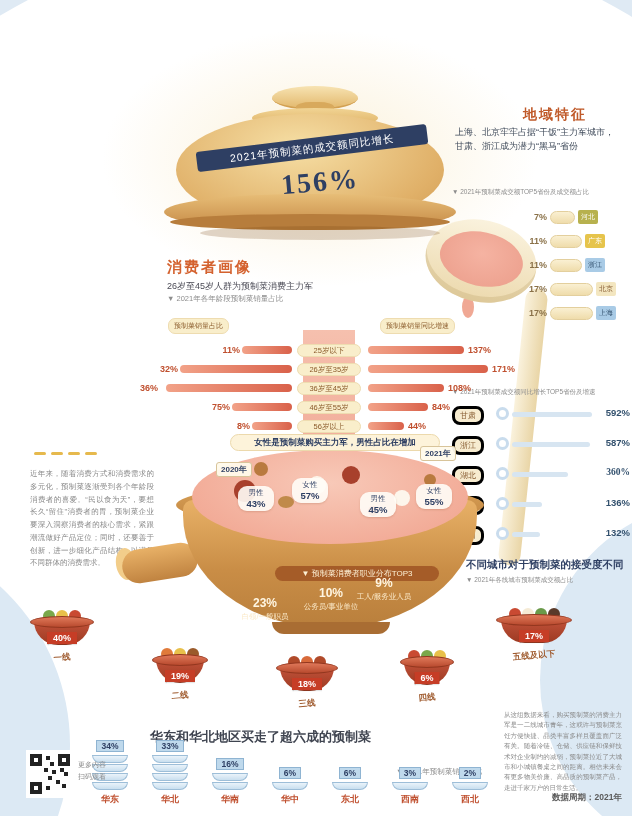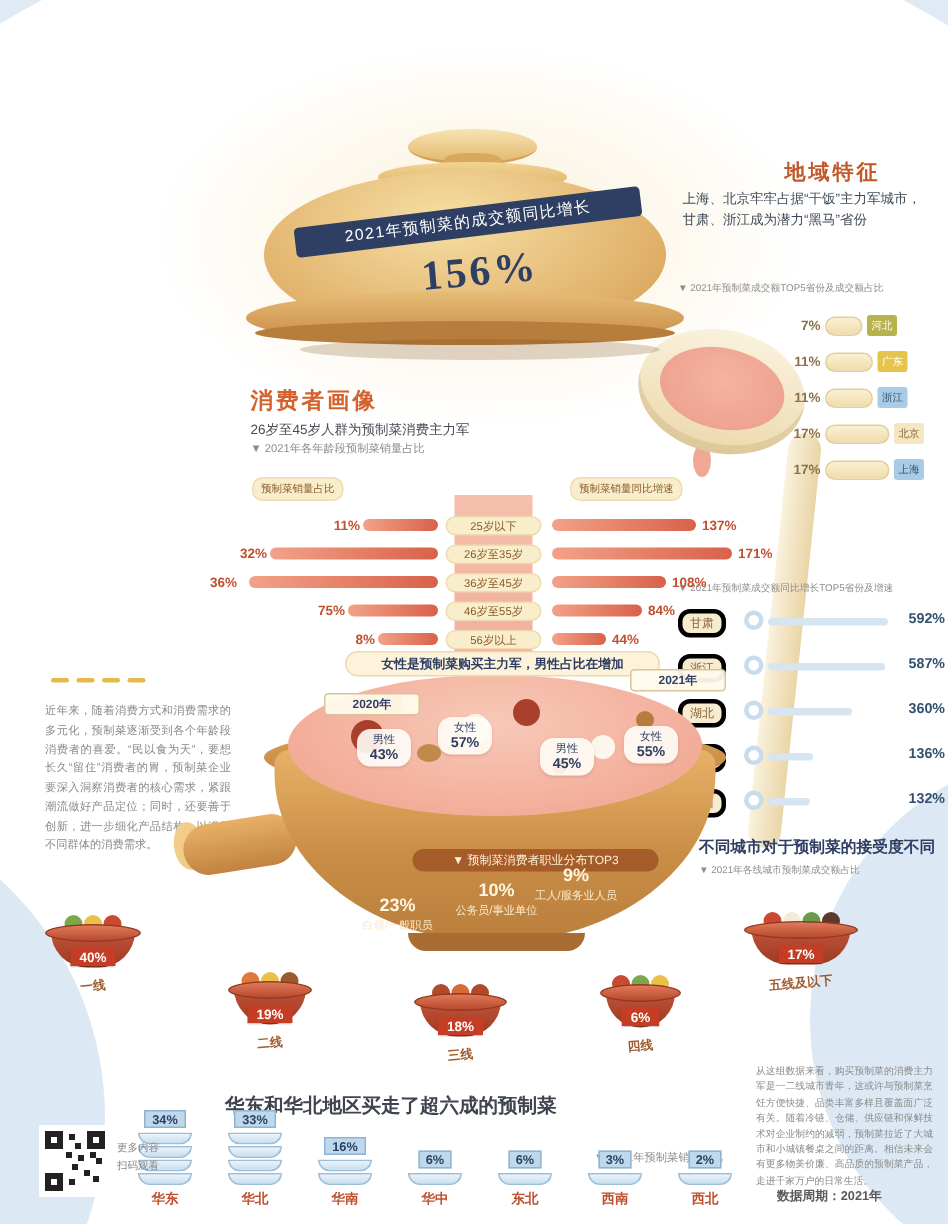--- a/index.html
+++ b/index.html
@@ -79,21 +79,21 @@
           background:linear-gradient(#e8b167,#c98d46 55%,#b97f3c);
           border-radius:10px 10px 150px 150px / 10px 10px 115px 115px; }
   .bowl-foot { position:absolute; left:272px; top:622px; width:118px; height:12px; background:#a96d33; border-radius:0 0 12px 12px; }
   .bowl-handle { position:absolute; left:122px; top:546px; width:76px; height:34px; border-radius:17px;
           background:linear-gradient(#e8b167,#c08340); transform:rotate(-9deg); }
   .bowl-handle-cap { position:absolute; left:116px; top:548px; width:20px; height:32px; border-radius:50%;
           background:#f2cd8a; transform:rotate(-9deg); }
   .gbanner { position:absolute; left:230px; top:434px; width:210px; height:17px; background:#fdf3da; border:1px solid #ecd9ac;
           border-radius:9px; color:#2e3f63; font-size:8.5px; font-weight:bold; text-align:center; line-height:15px; white-space:nowrap; }
   .ytag { position:absolute; background:rgba(255,250,235,.95); border:1px solid #d8c49a; border-radius:3px;
-          font-size:8px; font-weight:bold; color:#2e3f63; padding:1px 18px; }
+          font-size:8px; font-weight:bold; color:#2e3f63; padding:1px 4px; }
   .gbadge { position:absolute; width:36px; text-align:center; background:rgba(255,253,247,.9); border-radius:9px;
           padding:2px 0; color:#2e3f63; box-shadow:0 1px 2px rgba(150,90,60,.25); }
   .gbadge span { display:block; font-size:7.5px; }
   .gbadge b { display:block; font-size:9.5px; }
   .obanner { position:absolute; left:275px; top:566px; width:164px; height:15px; background:#a55c28; color:#fdf0d5;
           font-size:8px; text-align:center; line-height:15px; border-radius:8px; white-space:nowrap; }
   .opct { position:absolute; font-size:12px; font-weight:bold; color:#fff6e2; text-align:center; }
   .olabel { position:absolute; font-size:7.5px; color:#fbe9c8; text-align:center; white-space:nowrap; }
 
   
@@ -183,21 +183,21 @@
     <div class="gcircle"></div>
     <div class="gline" style="width:80px;"></div>
     <div class="gval">592%</div>
   </div>
   <div class="grow" style="left:452px; top:436px;">
     <div class="gtag">浙江</div>
     <div class="gcircle"></div>
     <div class="gline" style="width:78px;"></div>
     <div class="gval">587%</div>
   </div>
-  <div class="grow" style="left:452px; top:466px;">
+  <div class="grow" style="left:452px; top:466px;font-family:Liberation Serif, serif;">
     <div class="gtag">湖北</div>
     <div class="gcircle"></div>
     <div class="gline" style="width:56px;"></div>
     <div class="gval">360%</div>
   </div>
   <div class="grow" style="left:452px; top:496px;">
     <div class="gtag">上海</div>
     <div class="gcircle"></div>
     <div class="gline" style="width:30px;"></div>
     <div class="gval">136%</div>
@@ -439,14 +439,14 @@
       <rect x="34" y="32" width="4" height="4" fill="#222"></rect>
         <rect x="18" y="34" width="4" height="4" fill="#222"></rect>
       <rect x="36" y="20" width="4" height="4" fill="#222"></rect>
         <rect x="32" y="16" width="4" height="4" fill="#222"></rect>
     </svg>
   </div>
   <div class="abs" style="left:78px; top:760px; font-size:7px; color:#888;">更多内容</div>
   <div class="abs" style="left:78px; top:772px; font-size:7px; color:#888;">扫码观看</div>
 
   <div class="note" style="left:504px; top:710px; width:118px; font-size:6.5px; line-height:1.6;">从这组数据来看，购买预制菜的消费主力军是一二线城市青年，这或许与预制菜烹饪方便快捷、品类丰富多样且覆盖面广泛有关。随着冷链、仓储、供应链和保鲜技术对企业制约的减弱，预制菜拉近了大城市和小城镇餐桌之间的距离。相信未来会有更多物美价廉、高品质的预制菜产品，走进千家万户的日常生活。</div>
-  <div class="abs" style="left:518px; top:792px; width:104px; text-align:left; font-size:8.5px; font-weight:bold; color:#5a5a5a;">数据周期：2021年</div>
+  <div class="abs" style="left:518px; top:792px; width:104px; text-align:right; font-size:8.5px; font-weight:bold; color:#5a5a5a;">数据周期：2021年</div>
 </div>
 
 </body></html>

